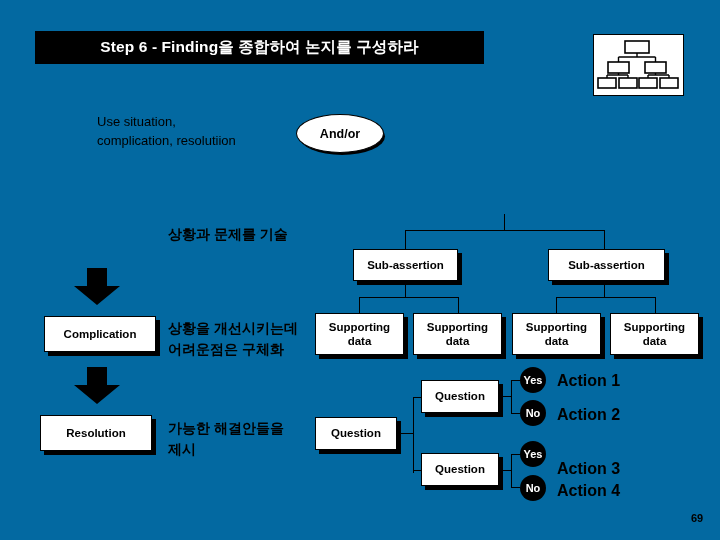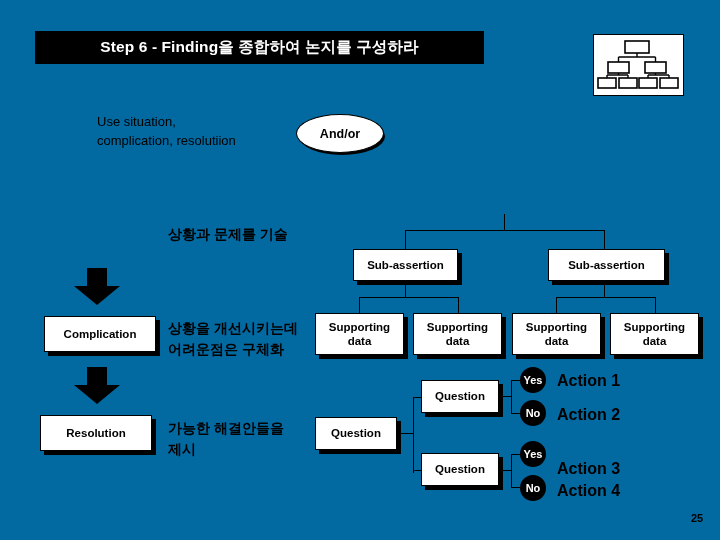--- a/index.html
+++ b/index.html
@@ -292,15 +292,15 @@
   <div class="yn-circle" style="left:520px; top:441px;">
     <span>Yes</span>
   </div>
   <div class="action-label" style="left:557px; top:429px;margin-top:31px;">Action 3</div>
 
   <div class="yn-circle" style="left:520px; top:475px;">
     <span>No</span>
   </div>
   <div class="action-label" style="left:557px; top:482px;">Action 4</div>
 
-  <div id="page-number">25</div>
+  <div id="page-number">69</div>
 
 </div>
 
 </body></html>

